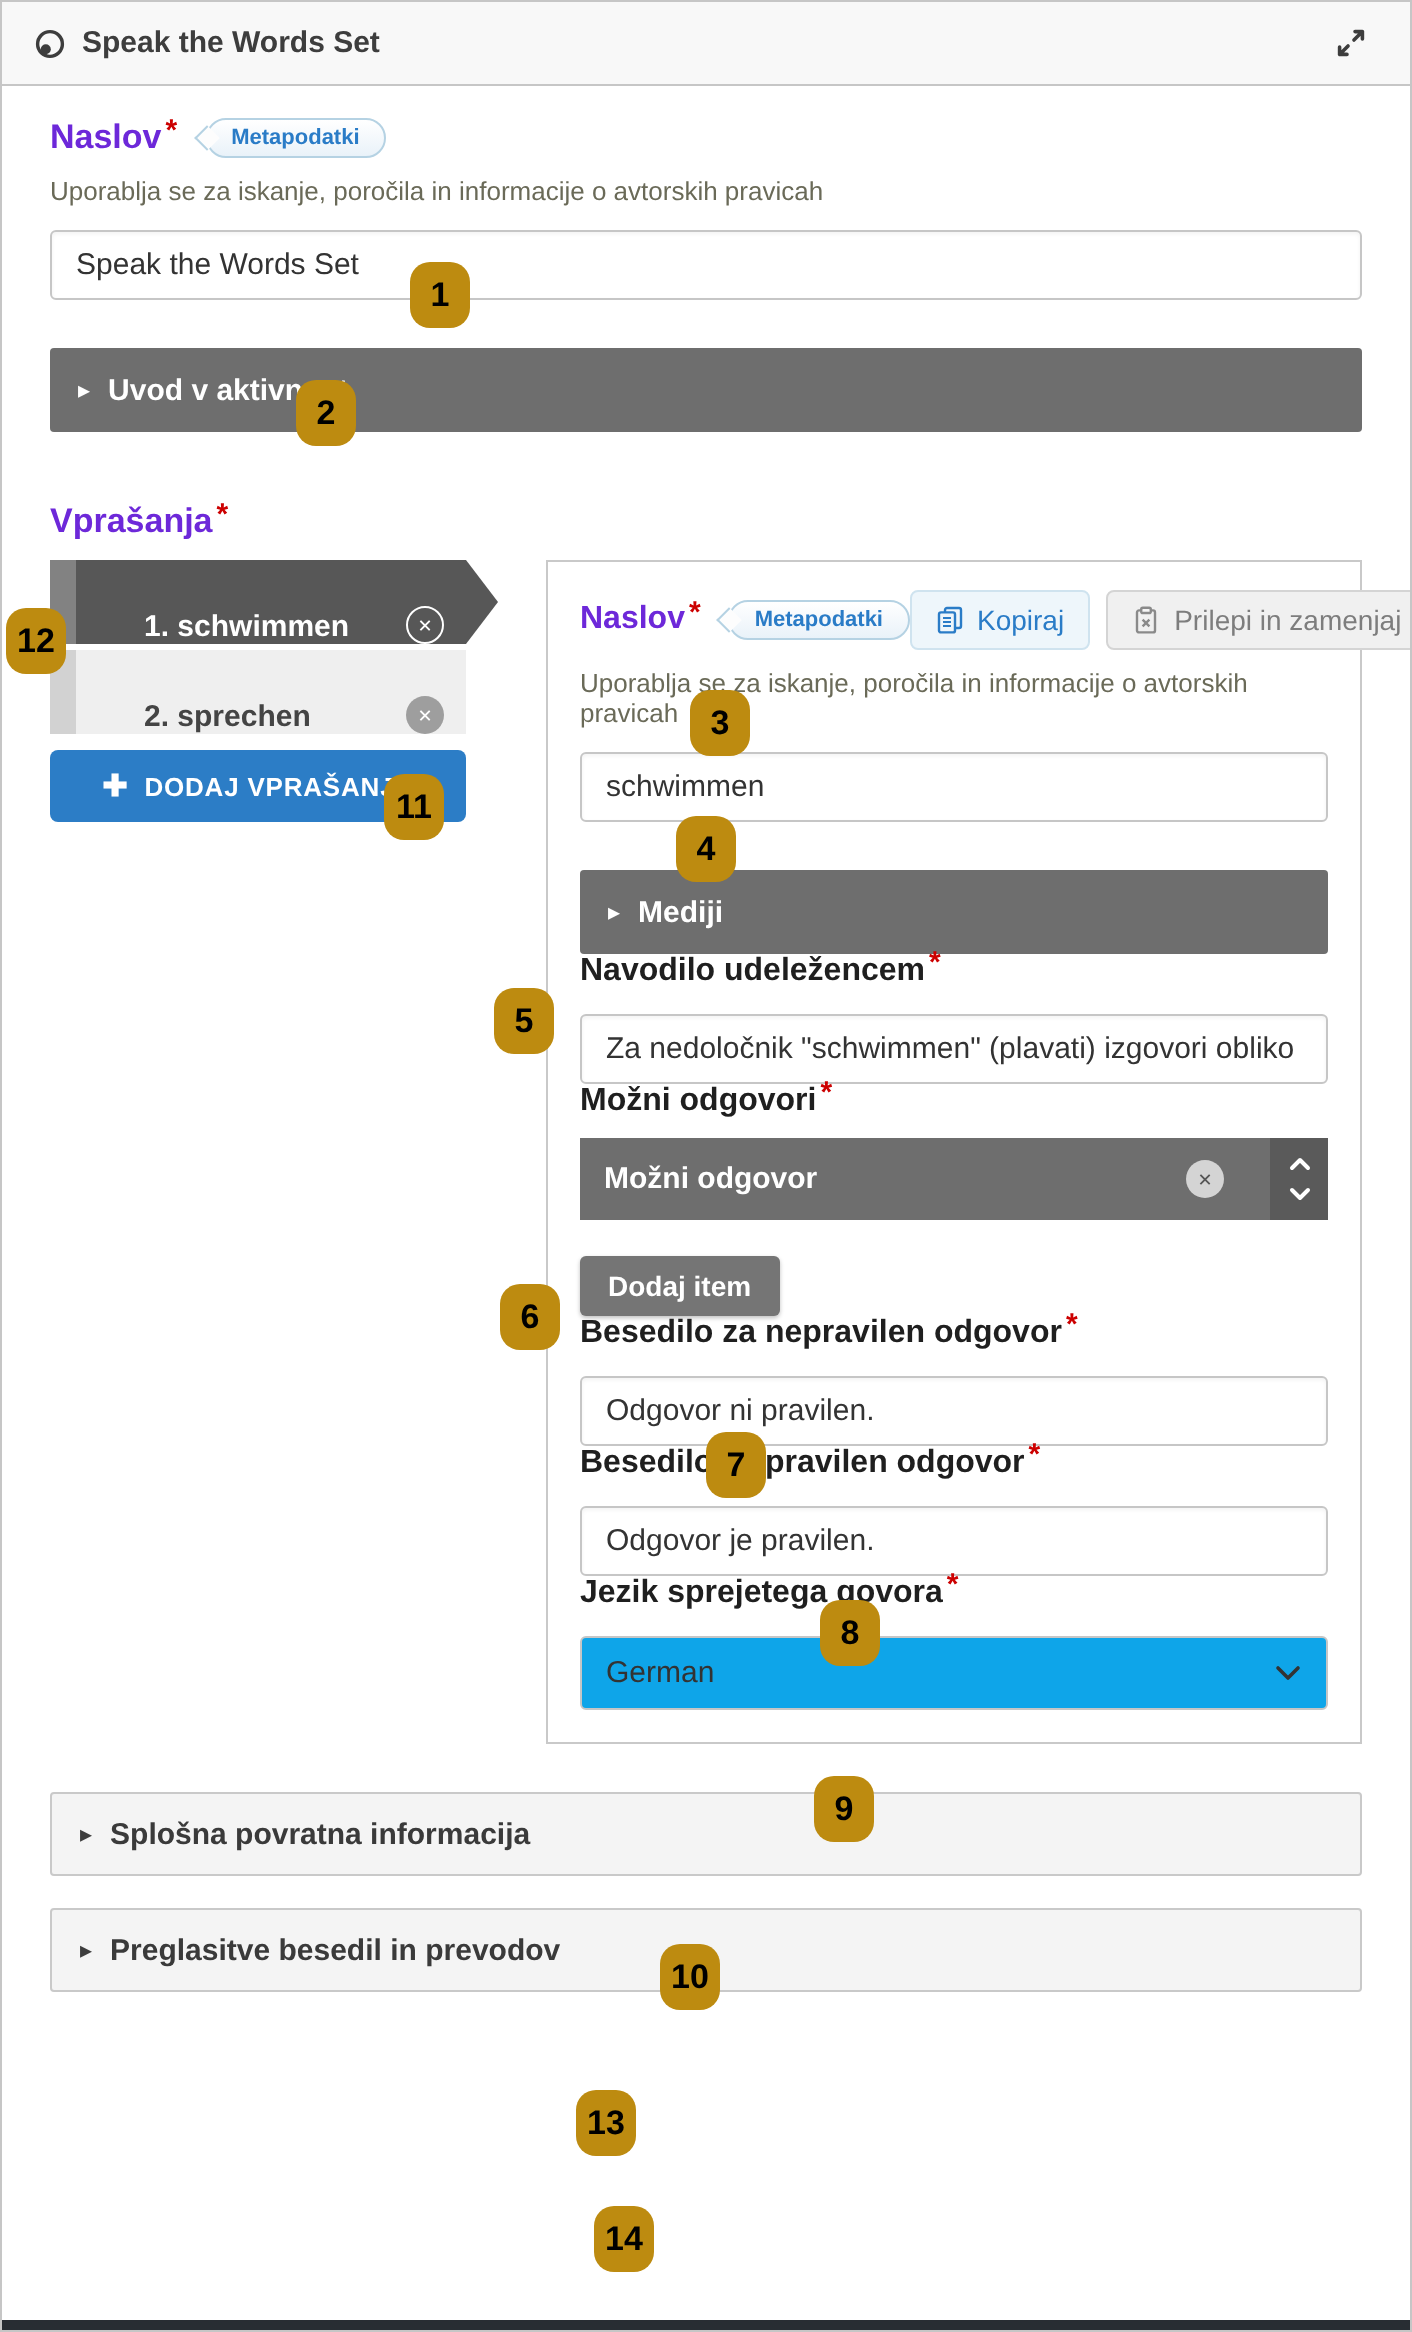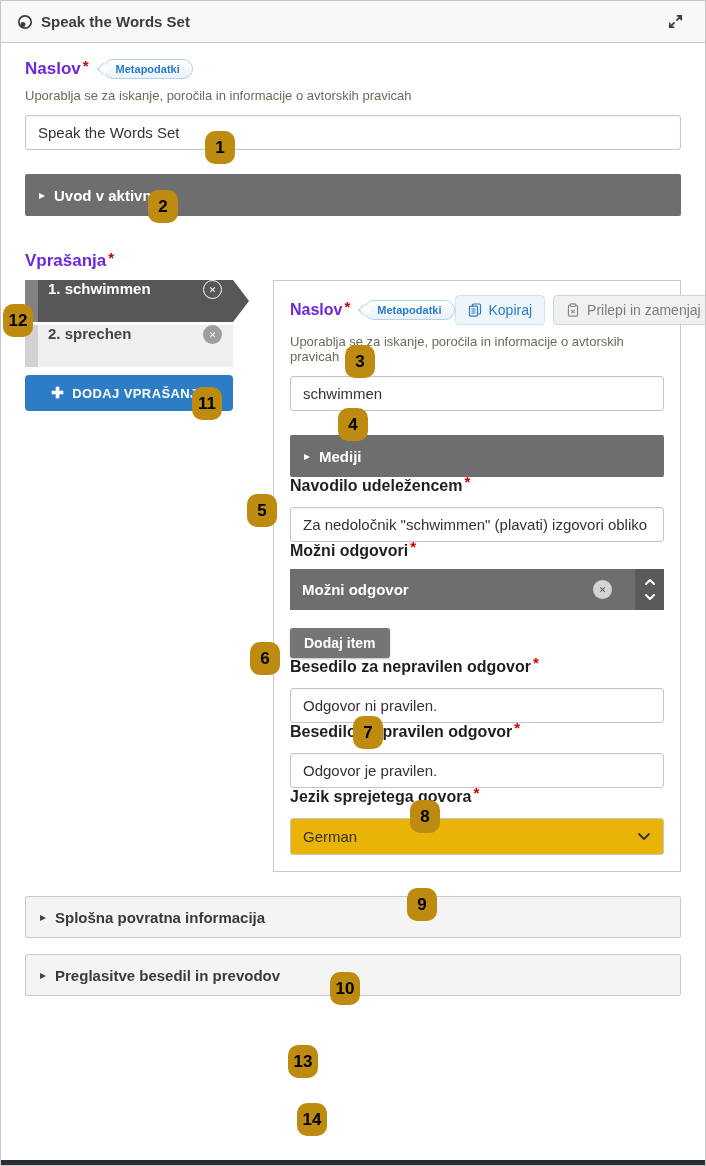--- a/index.html
+++ b/index.html
@@ -48,21 +48,21 @@
   .bar-dark .tri { color: #fff; }
   .bar-light { background: #f4f4f4; border: 1px solid #c9c9c9; color: #3a3a3a; }
   .bar-light .tri { color: #3d3d3d; }
   .tri { font-size: 12px; margin-right: 9px; }
   .bar-label { font-size: 15px; font-weight: bold; }
   .bar-light .bar-label { font-weight: 600; }
   
   .quest-head { margin-top: 35px; }
   .quest-row { display: flex; align-items: flex-start; margin-top: 9px; }
   .left-col { width: 208px; flex: none; margin-right: 40px; }
-  .tab { position: relative; display: flex; align-items: flex-start; height: 42px; margin-bottom: 3px; cursor: pointer; }
+  .tab { position: relative; display: flex; align-items: flex-end; height: 42px; margin-bottom: 3px; cursor: pointer; gap: 24px; }
   .tab .handle { width: 13px; align-self: stretch; flex: none; }
   .tab-sel { background: #575757; }
   .tab-sel .handle { background: #828282; }
   .tab-sel .tab-label { color: #fff; }
   .tab-sel::after {
     content: ''; position: absolute; left: 100%; top: 0;
     border-top: 21px solid transparent; border-bottom: 21px solid transparent;
     border-left: 16px solid #575757;
   }
   .tab-plain { background: #efefef; }
@@ -109,21 +109,21 @@
   .add-item-btn {
     margin-top: 18px; height: 30px; padding: 0 14px; background: #757575; border: none; border-radius: 3px;
     color: #fff; font-family: "Liberation Sans", sans-serif; font-size: 14px; font-weight: bold; cursor: pointer;
     box-shadow: 0 1px 2px rgba(0,0,0,0.25);
   }
   
   .sel-wrap { position: relative; margin-top: 12px; }
   .sel-wrap select {
     width: 100%; height: 37px; appearance: none; -webkit-appearance: none;
     border: 1px solid #c6c6c6; border-radius: 3px; padding: 0 34px 0 12px;
-    font-family: "Liberation Sans", sans-serif; font-size: 15px; color: #333; background: #eab308; cursor: pointer;
+    font-family: "Liberation Sans", sans-serif; font-size: 15px; color: #333; background: #0ea5e9; cursor: pointer;
   }
   .sel-wrap .chev { position: absolute; right: 13px; top: 14px; pointer-events: none; display: flex; }
   
   .bottom-bars { padding: 24px 24px 0 24px; }
   .bottom-bars .bar-light + .bar-light { margin-top: 16px; }
   .bottom-strip { position: absolute; left: 0; right: 0; bottom: 0; height: 5px; background: #282d33; }
   
   .badge {
     position: absolute; z-index: 20; min-width: 30px; height: 33px; padding: 0 5px;
     background: #bd8b10; border-radius: 10px; color: #000;

